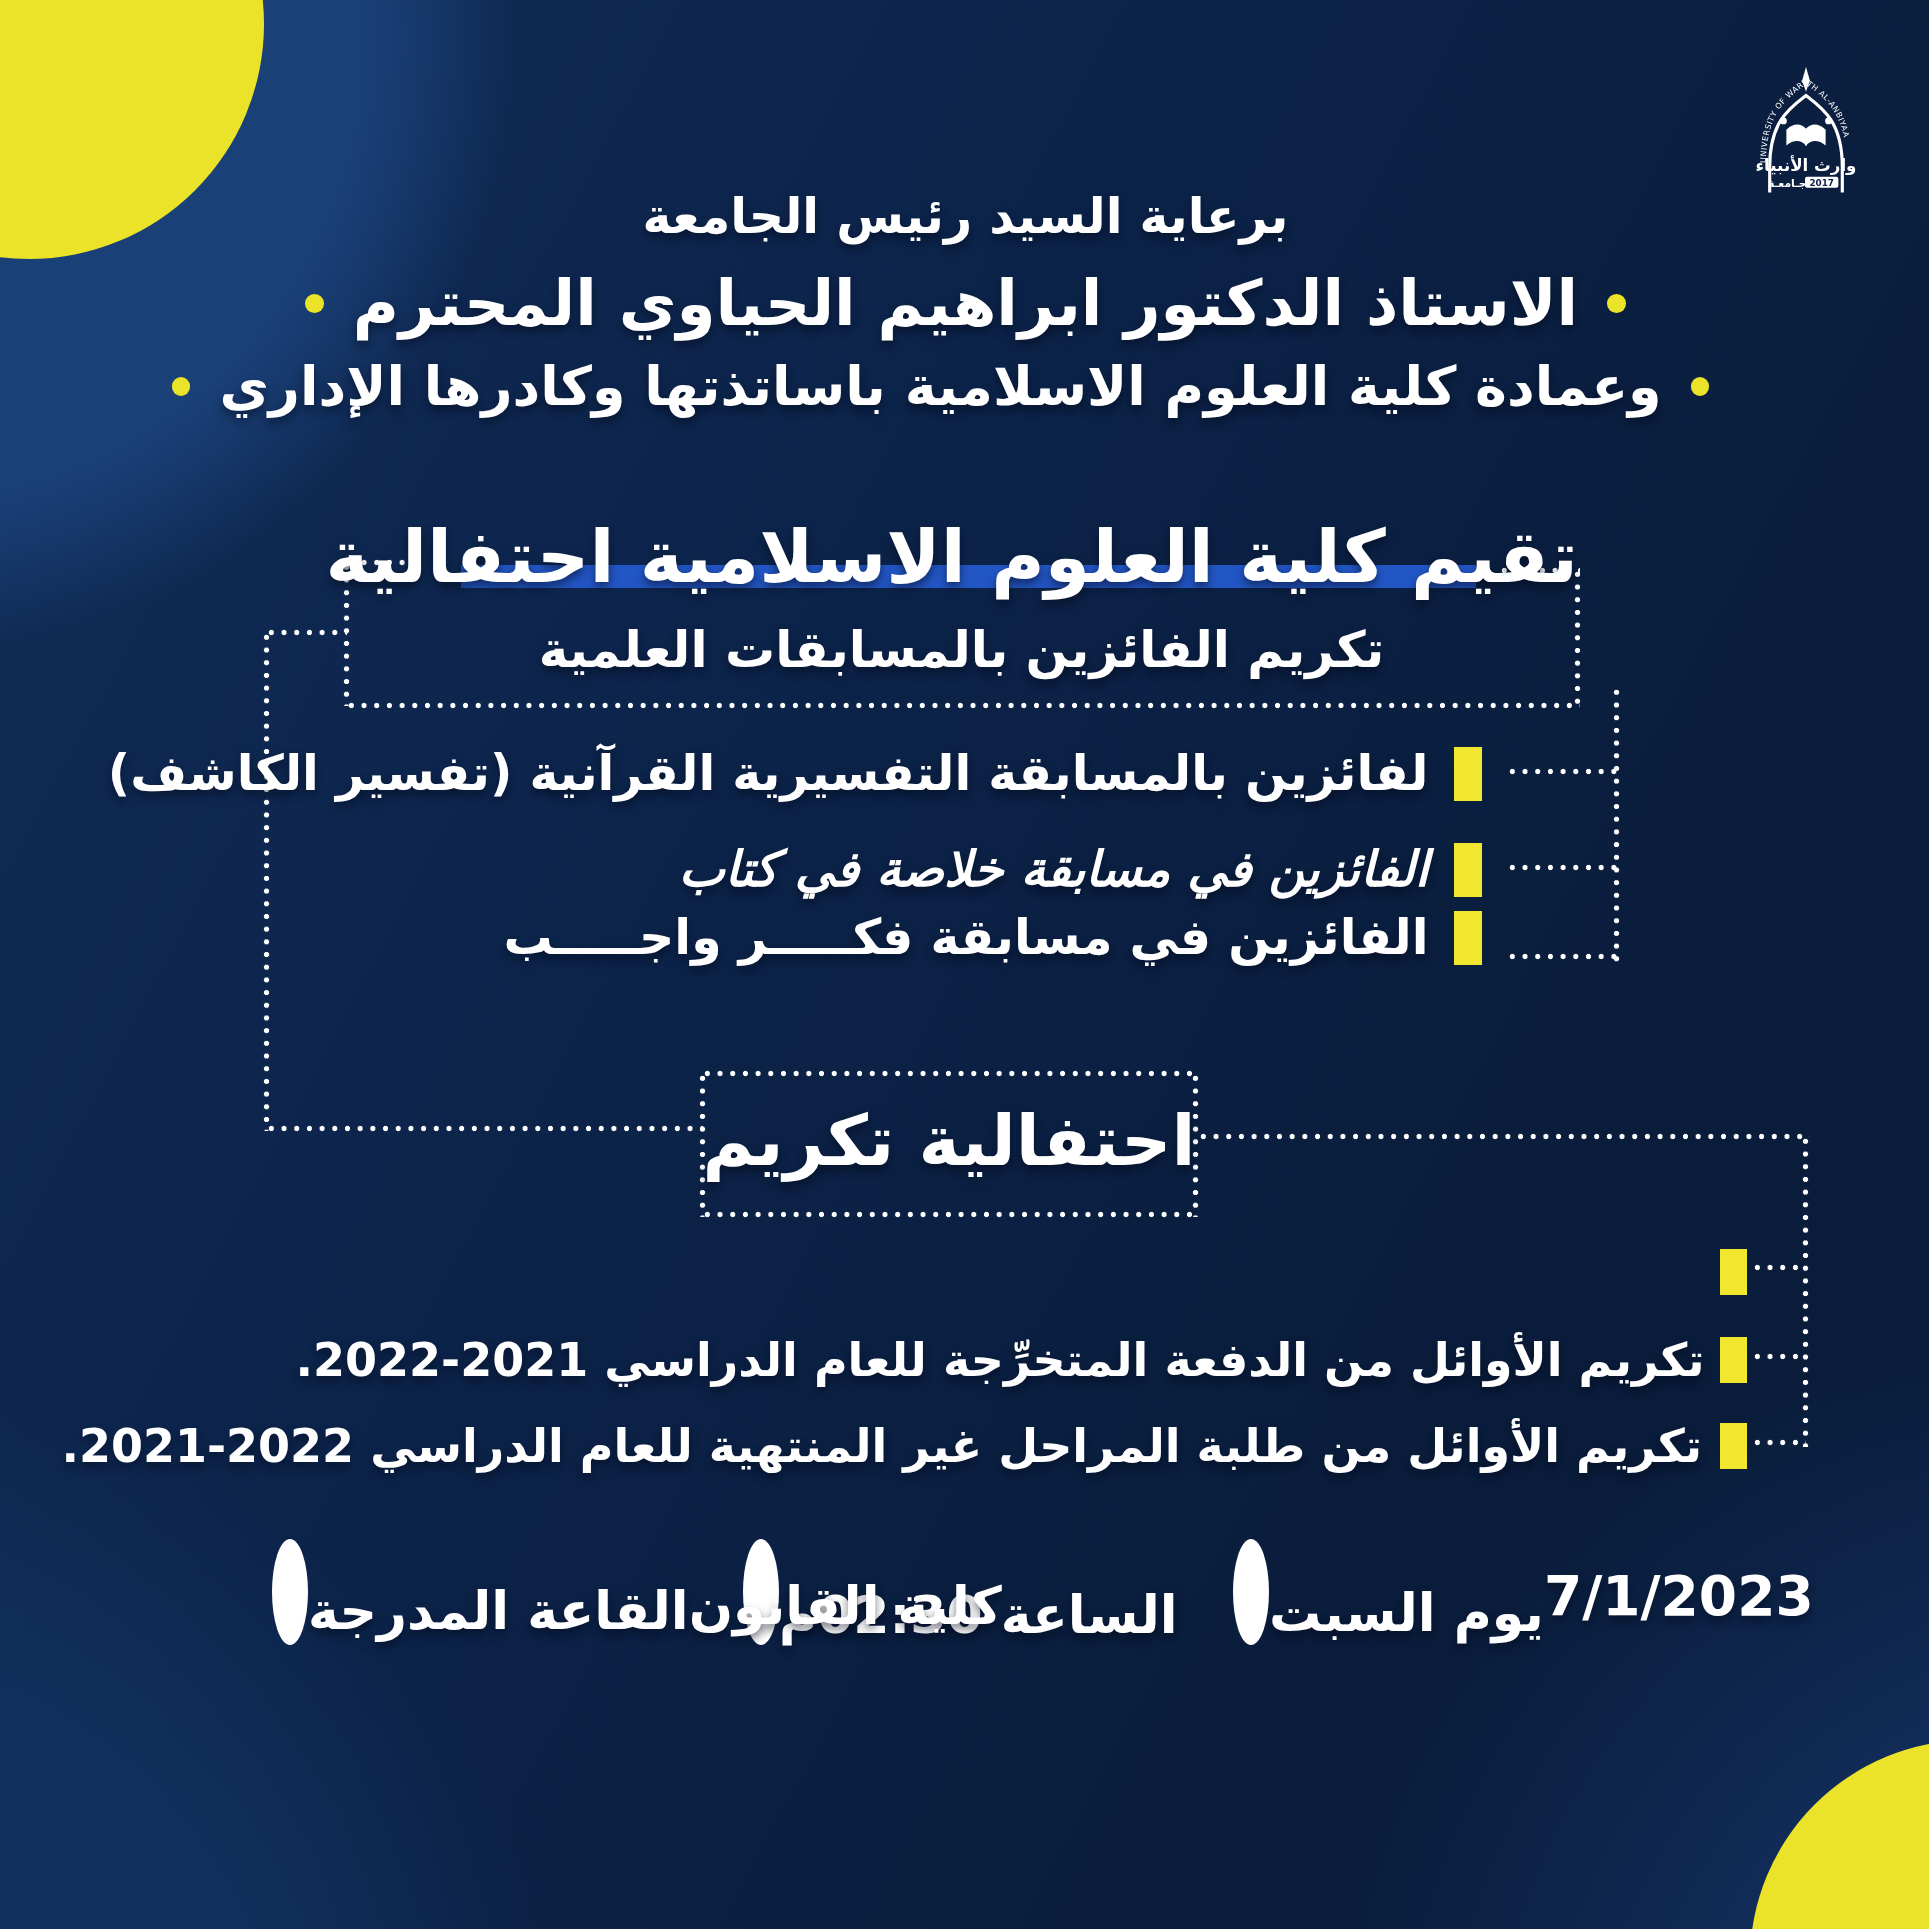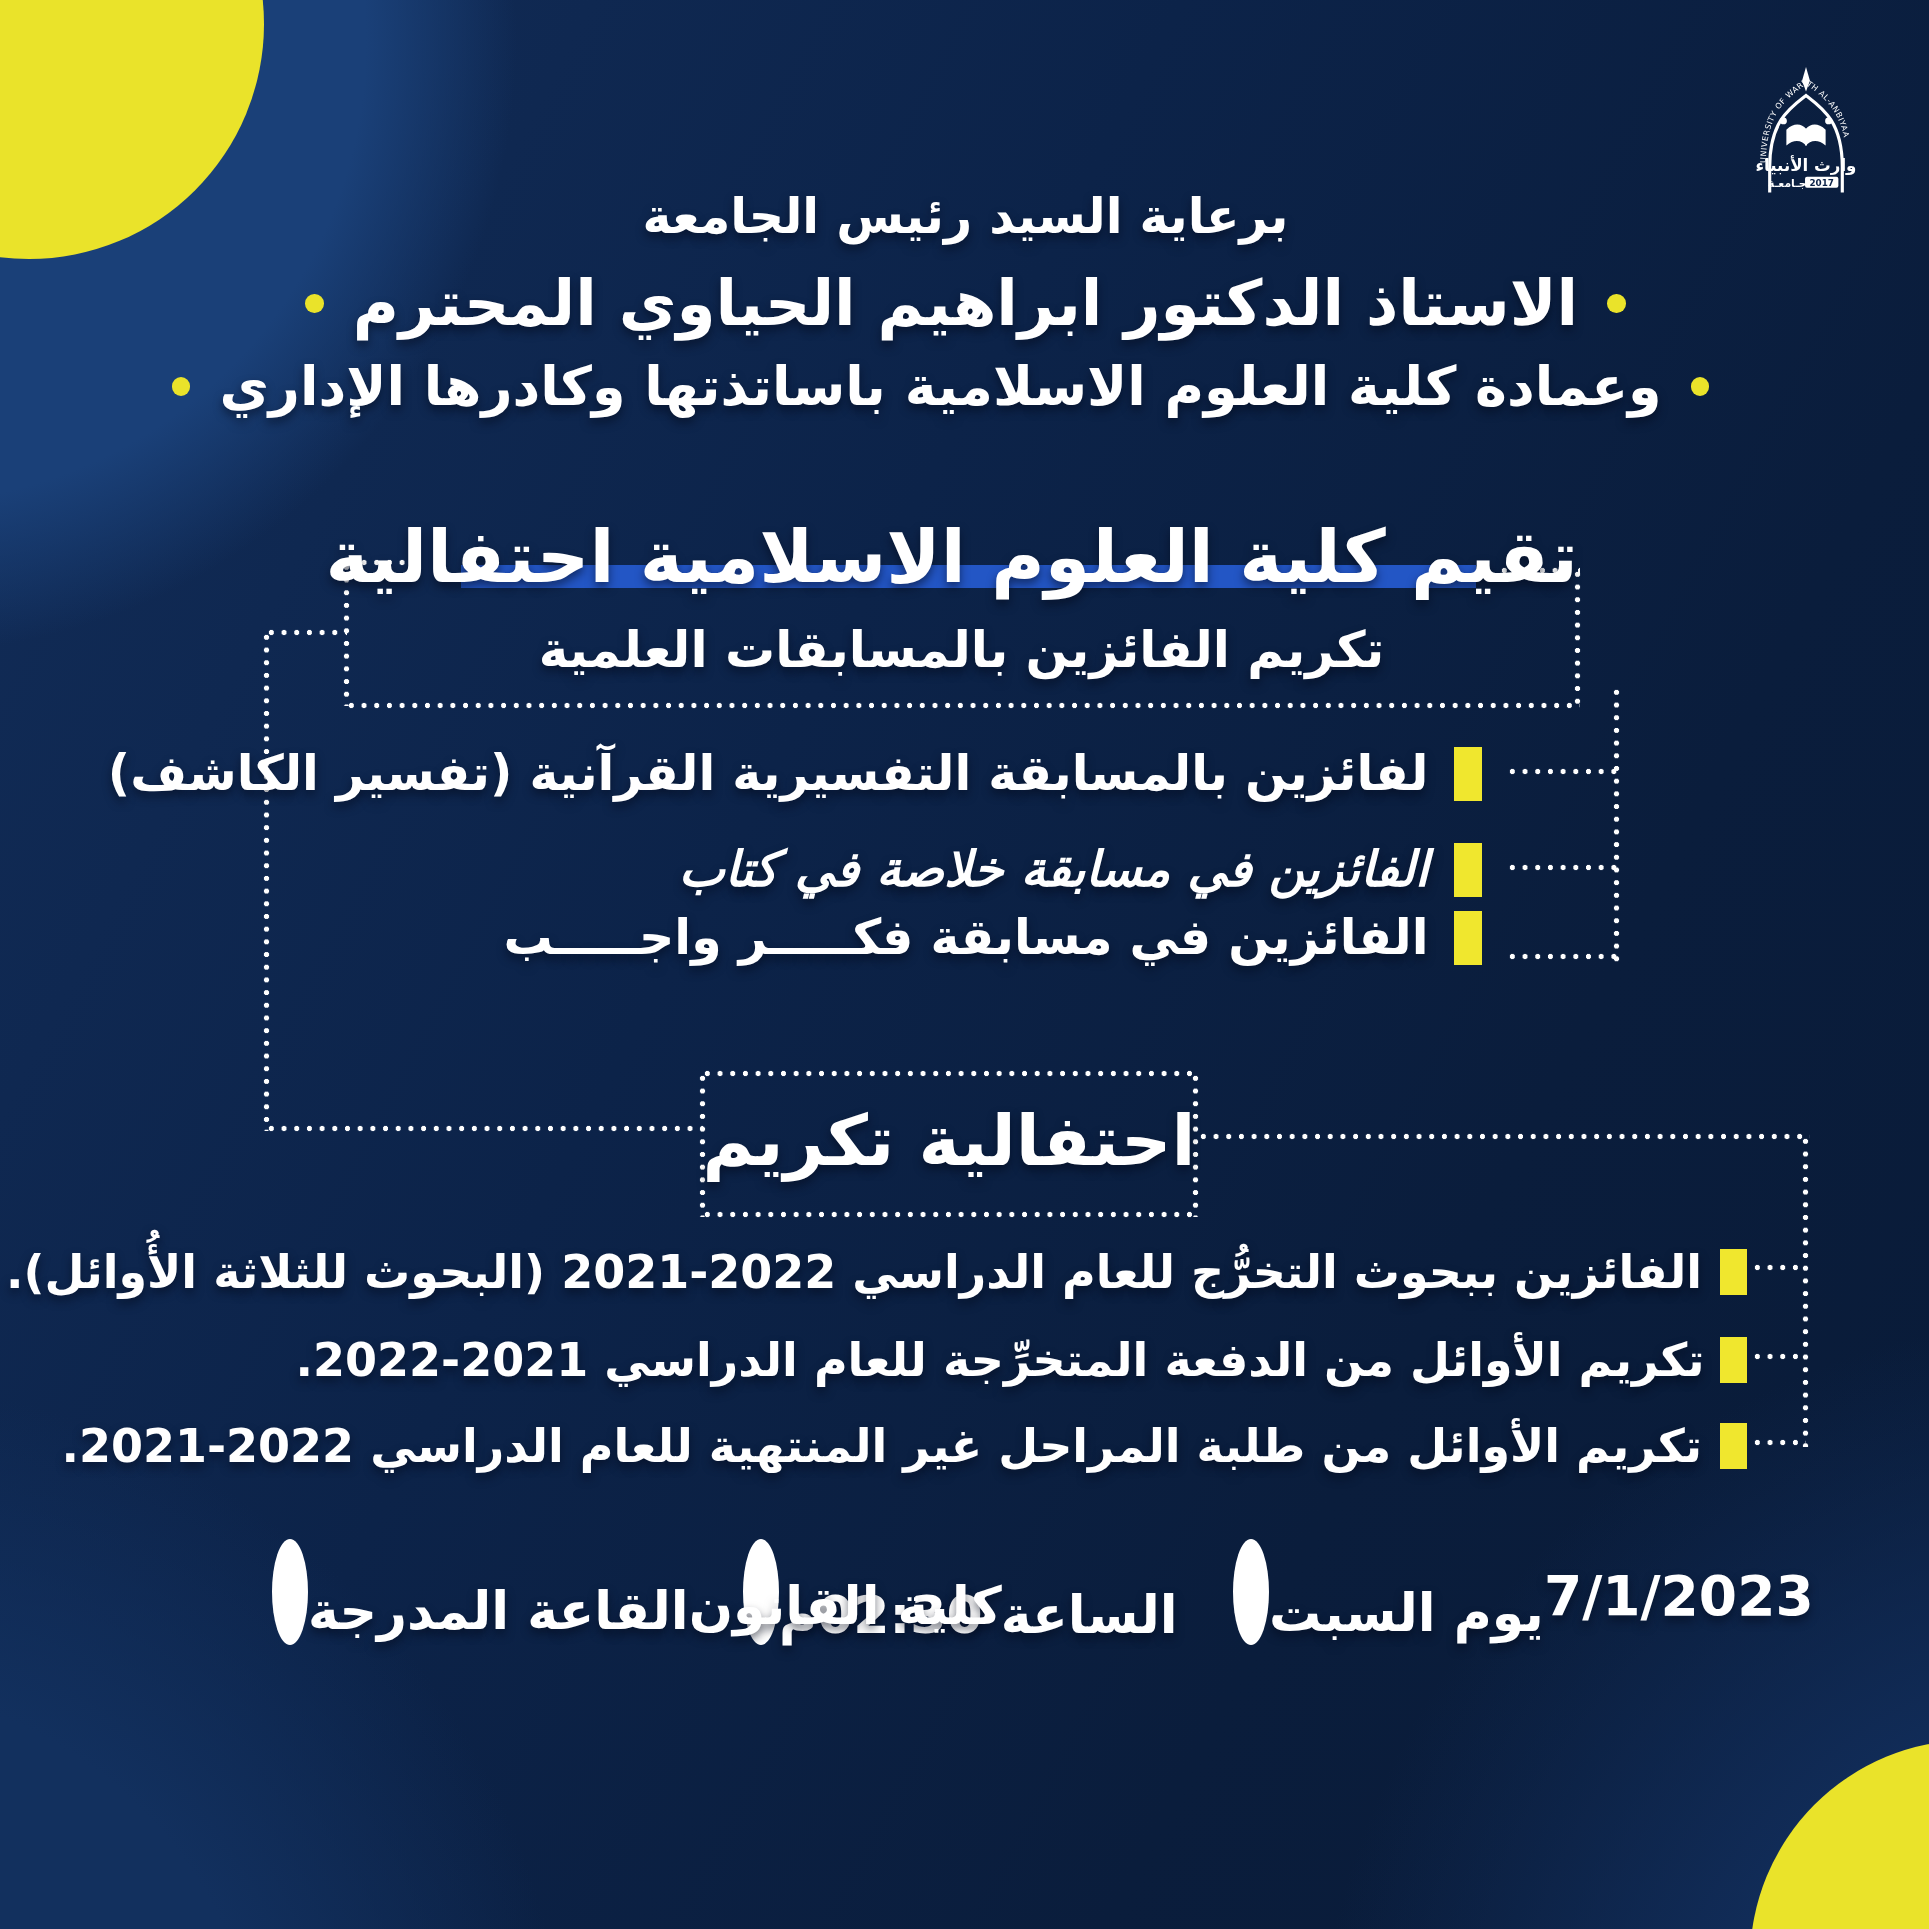--- a/index.html
+++ b/index.html
@@ -107,21 +107,20 @@
   <div class="abs txt ctr" dir="rtl" style="left:701px;top:1100px;width:496px;font-size:70px;">احتفالية تكريم</div>
 
   <div class="abs dot-h" style="left:1197px;top:1133px;width:613px;"></div>
   <div class="abs dot-v" style="left:1802px;top:1135px;height:312px;"></div>
   <div class="abs dot-h" style="left:1751px;top:1264px;width:55px;"></div>
   <div class="abs dot-h" style="left:1751px;top:1353px;width:55px;"></div>
   <div class="abs dot-h" style="left:1751px;top:1439px;width:55px;"></div>
 
   <div class="abs row-rtl" style="right:183px;top:1237px;height:69px;gap:17.6px;">
     <span class="ysq" style="width:27.4px;height:46px;"></span>
-    <span class="txt" style="font-size:46px;">الفائزين ببحوث التخرُّج للعام الدراسي 2022-2021 (البحوث للثلاثة الأُوائل).</span>
   </div>
   <div class="abs row-rtl" style="right:183px;top:1325px;height:69px;gap:15px;">
     <span class="ysq" style="width:27.4px;height:46px;"></span>
     <span class="txt" style="font-size:46px;">تكريم الأوائل من الدفعة المتخرِّجة للعام الدراسي 2021-2022.</span>
   </div>
   <div class="abs row-rtl" style="right:183px;top:1411px;height:69px;gap:17.6px;">
     <span class="ysq" style="width:27.4px;height:46px;"></span>
     <span class="txt" style="font-size:46px;">تكريم الأوائل من طلبة المراحل غير المنتهية للعام الدراسي 2022-2021.</span>
   </div>
 

